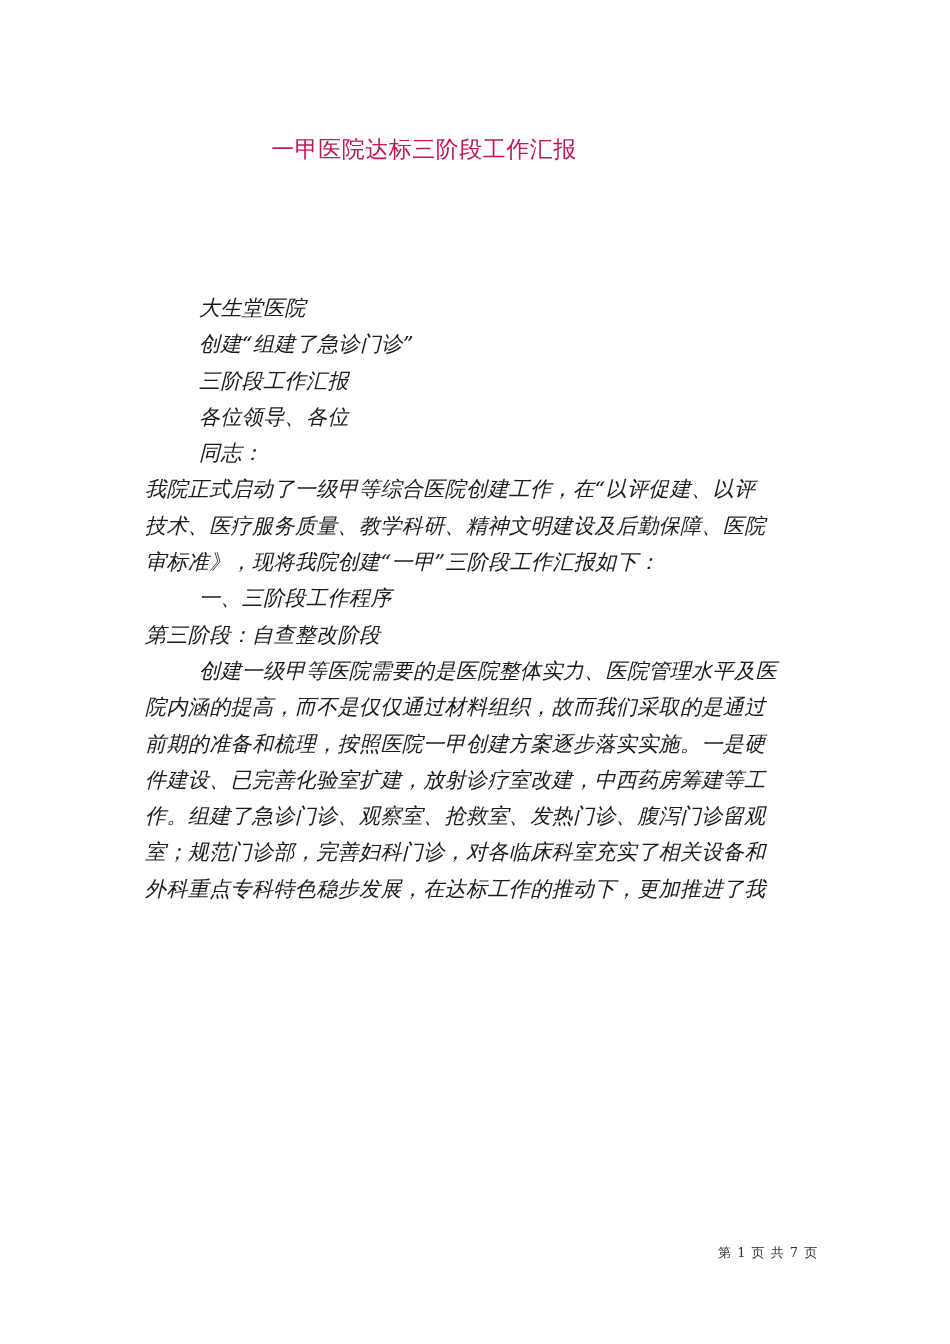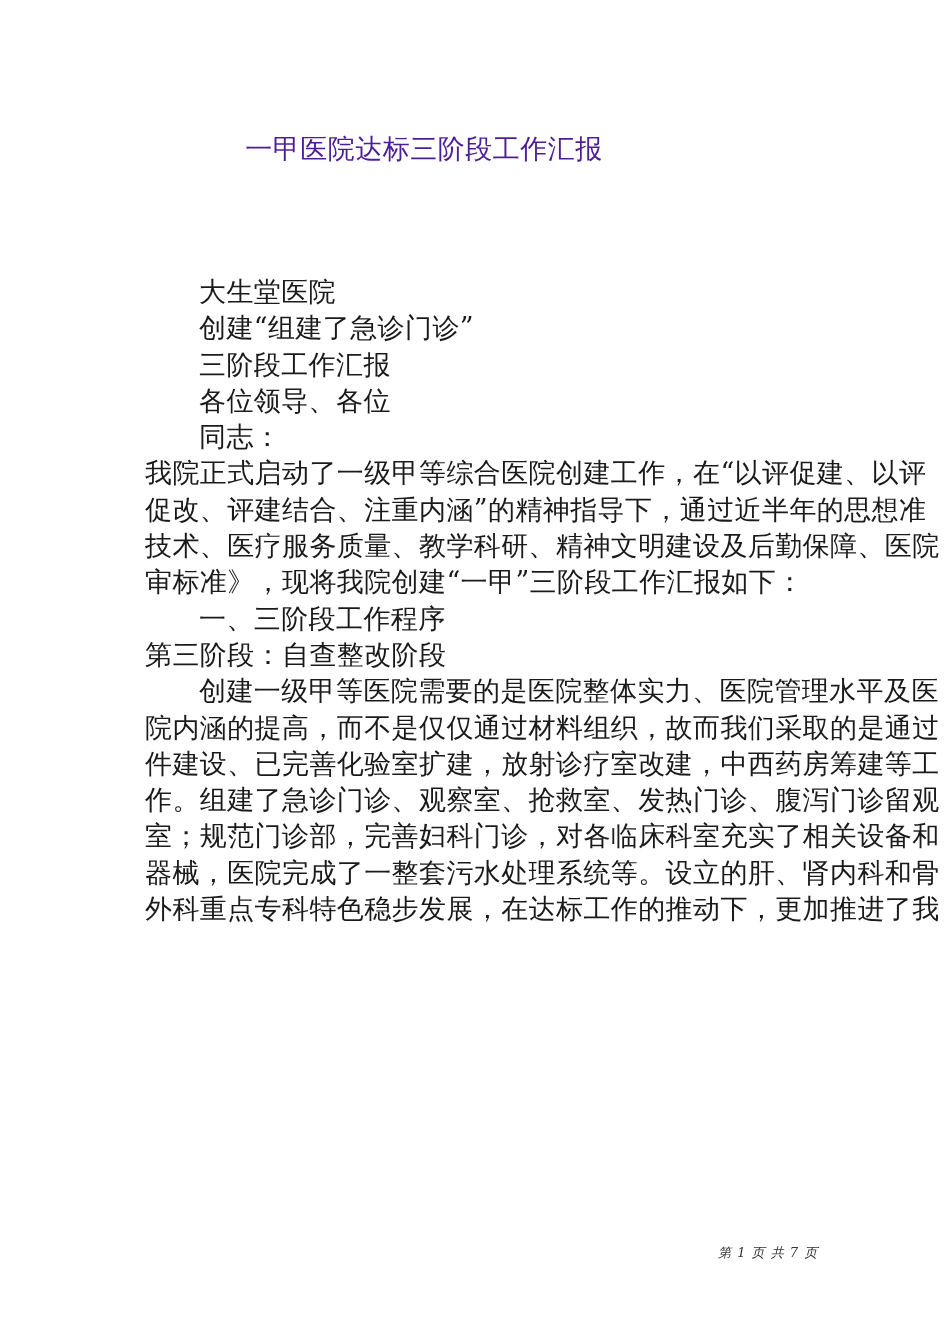--- a/index.html
+++ b/index.html
@@ -1,46 +1,45 @@
 <!DOCTYPE html>
 <html><head>
 <meta charset="utf-8">
 <style>
   html, body { margin: 0; padding: 0; background: #ffffff; }
   body { width: 950px; height: 1344px; position: relative; overflow: hidden;
          font-family: "DejaVu Serif", "Liberation Serif", serif; color: #1a1a1a; }
   .title { position: absolute; top: 131px; left: 0; width: 848px; text-align: center;
            font-family: "DejaVu Sans", "Liberation Sans", sans-serif;
-           font-size: 27px; color: #4c1d95; letter-spacing: 0.5px; line-height: 36px; }
-  .body { position: absolute; top: 274px; left: 145px; width: 666px;
-          font-size: 27px; line-height: 36.3px; letter-spacing: 0.4px; }
+           font-size: 23px; color: #be185d; letter-spacing: 0.5px; line-height: 36px; }
+  .body { position: absolute; top: 290px; left: 145px; width: 666px;
+          font-size: 21px; line-height: 36.3px; letter-spacing: 0.4px; font-style: italic; }
   .line { white-space: nowrap; height: 36.3px; }
   .indent { padding-left: 54px; }
   .footer { position: absolute; top: 1244px; left: 718px; font-size: 13px; color: #333;
-            font-family: "DejaVu Serif", "Liberation Serif", serif; letter-spacing: 1px; font-style: italic; }
+            font-family: "DejaVu Serif", "Liberation Serif", serif; letter-spacing: 1px; }
 </style>
 </head>
 <body>
 
 <div class="title">一甲医院达标三阶段工作汇报</div>
 
 <div class="body">
   <div class="line indent">大生堂医院</div>
   <div class="line indent">创建“组建了急诊门诊”</div>
   <div class="line indent">三阶段工作汇报</div>
   <div class="line indent">各位领导、各位</div>
   <div class="line indent">同志：</div>
   <div class="line">我院正式启动了一级甲等综合医院创建工作，在“以评促建、以评</div>
-  <div class="line">促改、评建结合、注重内涵”的精神指导下，通过近半年的思想准</div>
   <div class="line">技术、医疗服务质量、教学科研、精神文明建设及后勤保障、医院</div>
   <div class="line">审标准》，现将我院创建“一甲”三阶段工作汇报如下：</div>
   <div class="line indent">一、三阶段工作程序</div>
   <div class="line">第三阶段：自查整改阶段</div>
   <div class="line indent">创建一级甲等医院需要的是医院整体实力、医院管理水平及医</div>
   <div class="line">院内涵的提高，而不是仅仅通过材料组织，故而我们采取的是通过</div>
+  <div class="line">前期的准备和梳理，按照医院一甲创建方案逐步落实实施。一是硬</div>
   <div class="line">件建设、已完善化验室扩建，放射诊疗室改建，中西药房筹建等工</div>
   <div class="line">作。组建了急诊门诊、观察室、抢救室、发热门诊、腹泻门诊留观</div>
   <div class="line">室；规范门诊部，完善妇科门诊，对各临床科室充实了相关设备和</div>
-  <div class="line">器械，医院完成了一整套污水处理系统等。设立的肝、肾内科和骨</div>
   <div class="line">外科重点专科特色稳步发展，在达标工作的推动下，更加推进了我</div>
 </div>
 
 <div class="footer">第 1 页 共 7 页</div>
 
 </body></html>

